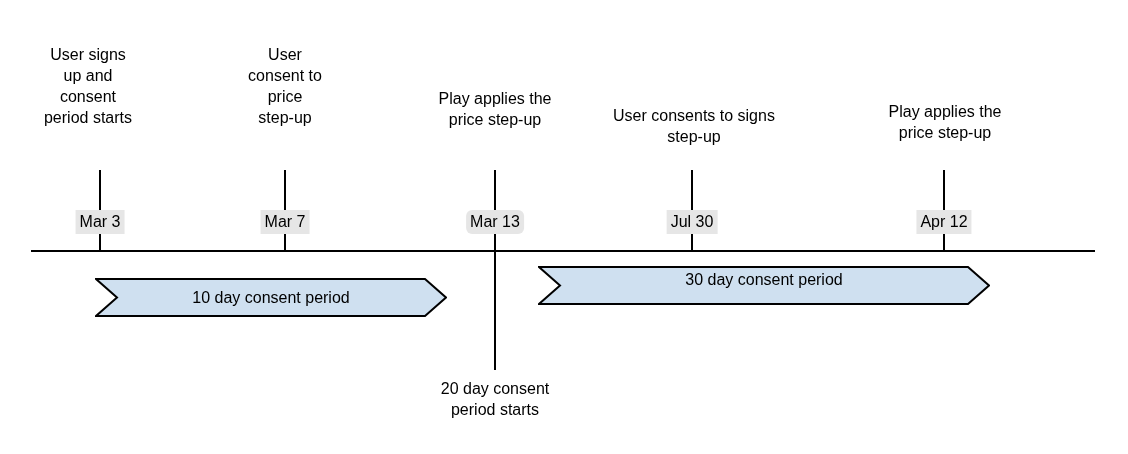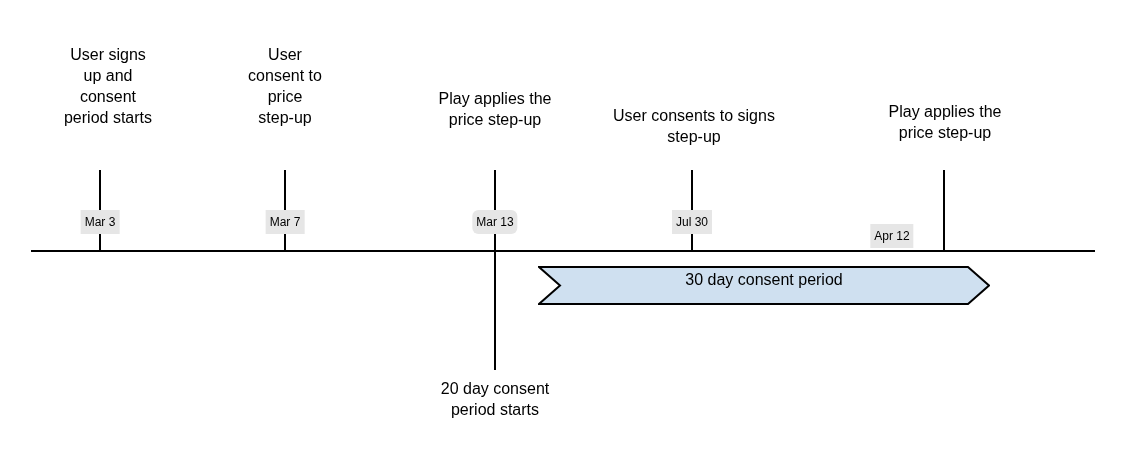--- a/index.html
+++ b/index.html
@@ -28,21 +28,21 @@
   .tick {
     position: absolute;
     background: #000000;
     width: 2px;
   }
   
   .date-chip {
     position: absolute;
     background: #e6e6e6;
     color: #000000;
-    font-size: 12px;
+    font-size: 16px;
     line-height: 20px;
     padding: 2px 4px;
     white-space: nowrap;
     transform: translateX(-50%);
     text-align: center;
   }
   
   .event-caption {
     position: absolute;
     font-size: 16px;
@@ -80,41 +80,47 @@
 <div id="canvas">
 
   <div class="axis-line" style="left:31px; top:250px; width:1064px;"></div>
 
   <div class="tick" style="left:99px; top:170px; height:80px;"></div>
   <div class="tick" style="left:284px; top:170px; height:80px;"></div>
   <div class="tick" style="left:494px; top:170px; height:200px;"></div>
   <div class="tick" style="left:691px; top:170px; height:80px;"></div>
   <div class="tick" style="left:943px; top:170px; height:80px;"></div>
 
-  <div class="event-caption" style="left:108px; top:44px; width:160px;">User signs
+  <div class="event-caption" style="left:88px; top:44px; width:160px;">User signs
 up and
 consent
 period starts</div>
   <div class="event-caption" style="left:285px; top:44px; width:160px;">User
 consent to
 price
 step-up</div>
   <div class="event-caption" style="left:495px; top:88px; width:180px;">Play applies the
 price step-up</div>
   <div class="event-caption" style="left:694px; top:105px; width:220px;">User consents to signs
 step-up</div>
   <div class="event-caption" style="left:945px; top:101px; width:180px;">Play applies the
 price step-up</div>
 
   <div class="date-chip" style="left:100px; top:210px;">Mar 3</div>
   <div class="date-chip" style="left:285px; top:210px;">Mar 7</div>
   <div class="date-chip" style="left:495px; top:210px;border-radius:6px;">Mar 13</div>
   <div class="date-chip" style="left:692px; top:210px;">Jul 30</div>
-  <div class="date-chip" style="left:892px; top:210px;margin-top:14px;">Apr 12</div>
+  <div class="date-chip" style="left:944px; top:210px;">Apr 12</div>
 
+  <div class="period-bar" style="left:95px; top:278px; width:352px; height:39px;">
+    <svg width="352" height="39" viewBox="0 0 352 39">
+      <polygon points="1,1 330,1 351,19.5 330,38 1,38 22,19.5" fill="#cfe0f0" stroke="#000000" stroke-width="2" stroke-linejoin="miter"></polygon>
+    </svg>
+    <div class="period-label">10 day consent period</div>
+  </div>
 
   <div class="period-bar" style="left:538px; top:266px; width:452px; height:28px;">
     <svg width="452" height="39" viewBox="0 0 452 39">
       <polygon points="1,1 430,1 451,19.5 430,38 1,38 22,19.5" fill="#cfe0f0" stroke="#000000" stroke-width="2" stroke-linejoin="miter"></polygon>
     </svg>
     <div class="period-label">30 day consent period</div>
   </div>
 
   <div class="event-caption" style="left:495px; top:378px; width:200px;">20 day consent
 period starts</div>

